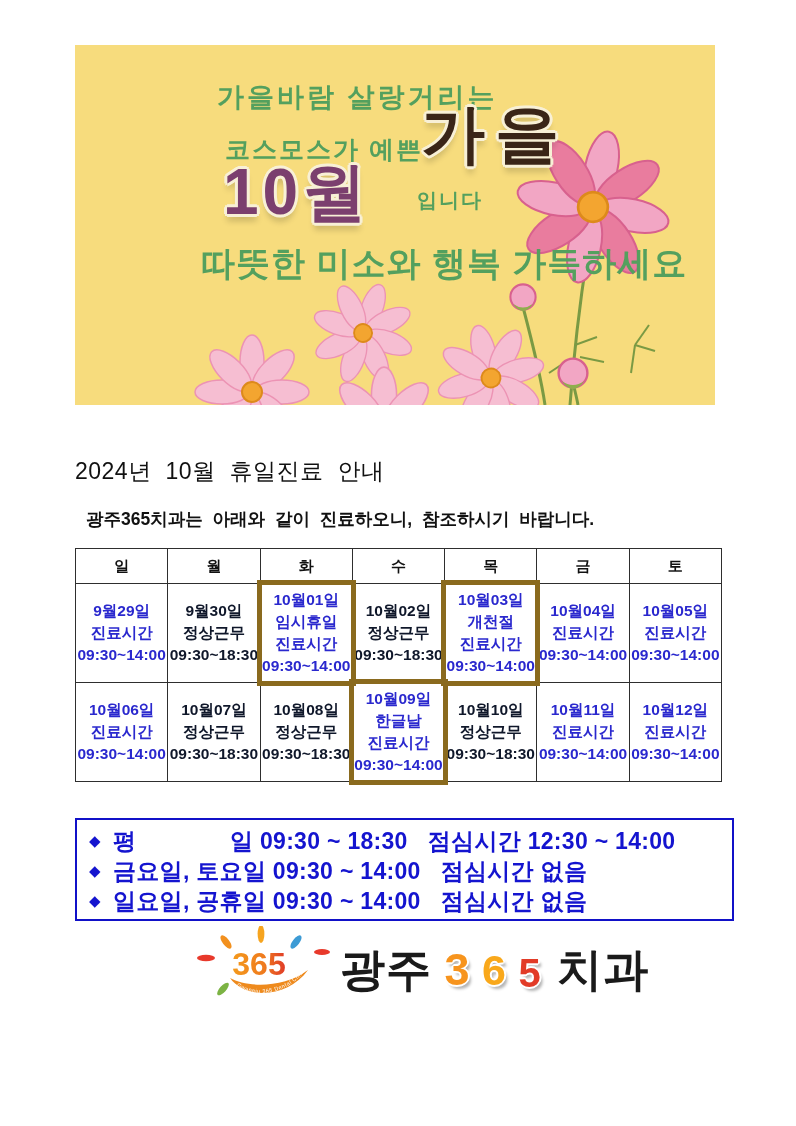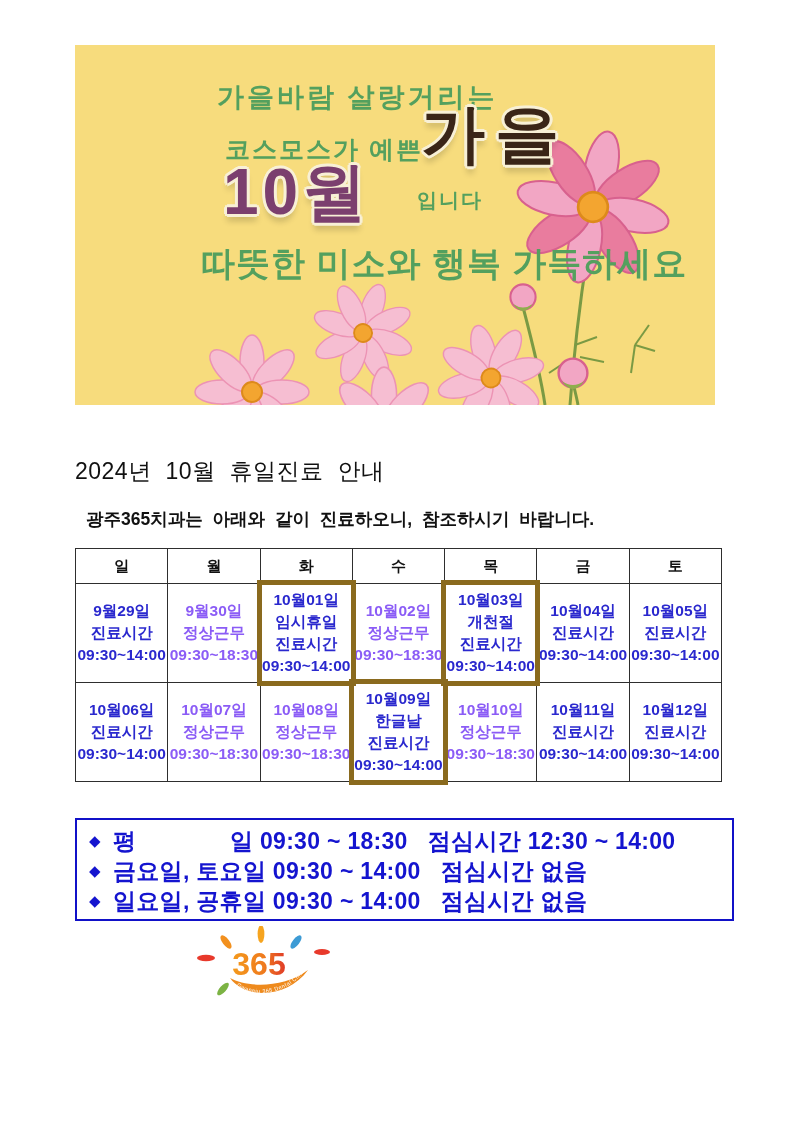--- a/index.html
+++ b/index.html
@@ -31,21 +31,21 @@
   .subtitle{position:absolute;left:75px;top:496px;margin:11px;font-size:17.5px;font-weight:bold;
          color:#111;word-spacing:5px;}
 
   
   .cal{position:absolute;left:75px;top:548px;width:647px;border-collapse:collapse;table-layout:fixed;}
   .cal th,.cal td{border:1.5px solid #2e2e2e;text-align:center;padding:0;}
   .cal th{height:34px;font-size:15px;font-weight:bold;color:#111;background:#fff;}
   .cal td{height:98px;vertical-align:middle;position:relative;background:#fff;}
   .cl{font-size:15.5px;font-weight:bold;line-height:22px;white-space:nowrap;}
   .c-blue .cl{color:#2A28CE;}
-  .c-dark .cl{color:#8b5cf6;}
+  .c-dark .cl{color:#0f172a;}
   .hl::after{content:"";position:absolute;inset:-4px;border:5px solid #8A6A1E;pointer-events:none;z-index:3;}
 
   
   .hours{position:absolute;left:75px;top:818px;width:643px;height:93px;border:2px solid #1111C8;
          background:#fff;padding:6px 0 0 12px;box-sizing:content-box;}
   .hline{display:flex;align-items:center;height:30px;color:#1414CF;font-weight:bold;}
   .diamond{font-size:15px;width:24px;color:#1414CF;}
   .htext{font-size:23px;white-space:pre;letter-spacing:.3px;}
 
   
@@ -257,14 +257,21 @@
     <ellipse cx="100" cy="16" rx="3.4" ry="8" transform="rotate(38 100 16)" fill="#3D9BD5"></ellipse>
     <ellipse cx="126" cy="26" rx="8" ry="3" fill="#E8392B"></ellipse>
     <ellipse cx="27" cy="63" rx="3.2" ry="8" transform="rotate(42 27 63)" fill="#7CB344"></ellipse>
     <text x="63" y="49" text-anchor="middle" font-size="32" font-weight="bold" font-family="Liberation Sans, DejaVu Sans, sans-serif" fill="url(#g365)" stroke="#ffffff" stroke-width="1.2" paint-order="stroke">365</text>
     <path d="M34,52 C50,74 92,72 112,44 C88,62 52,62 34,52 Z" fill="#EE8A1D"></path>
     <text font-size="5.5" fill="#ffffff" letter-spacing="0.5" font-family="Liberation Sans, DejaVu Sans, sans-serif">
       <textPath href="#capPath" startOffset="6">Gwangju 365 Dental Clinic</textPath>
     </text>
   </svg>
 
+  <div class="brand">
+    <span class="k">광주</span>
+    <span class="d d3">3</span>
+    <span class="d d6">6</span>
+    <span class="d d5">5</span>
+    <span class="k">치과</span>
+  </div>
 
 </div>
 
 </body></html>

